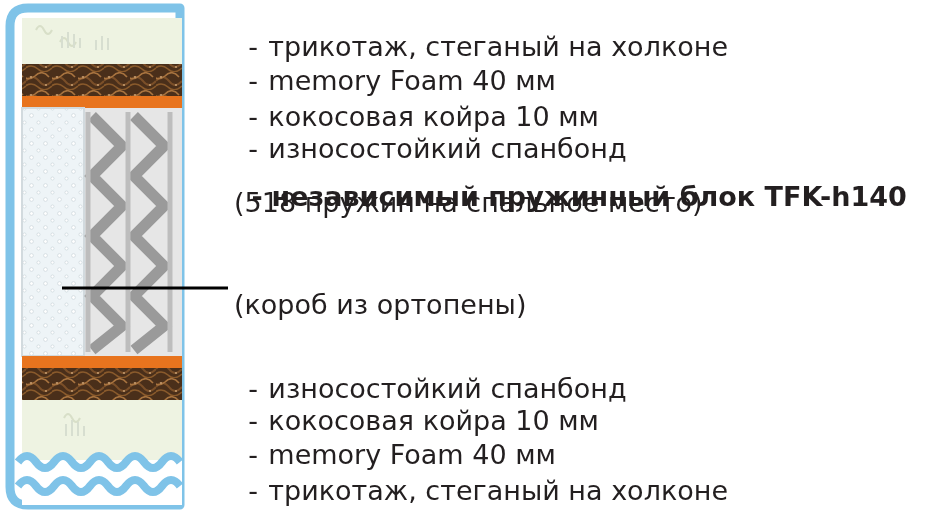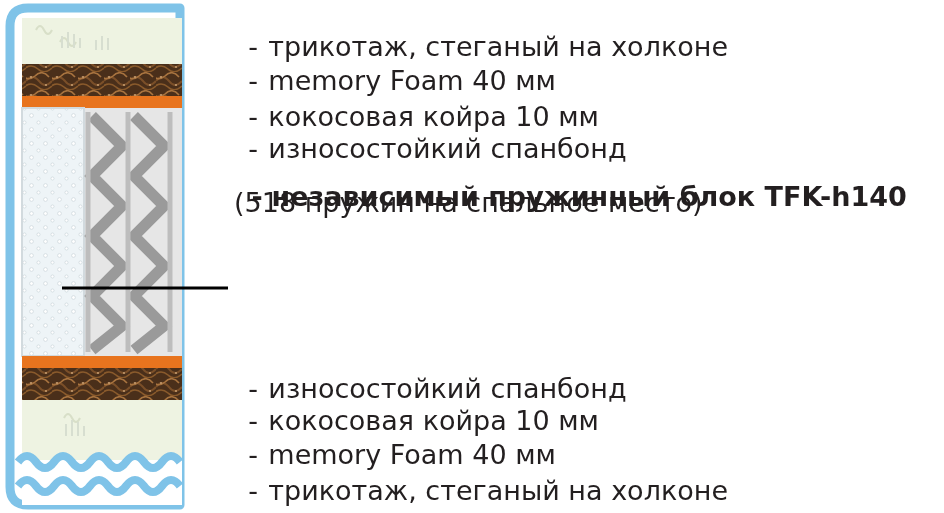--- a/index.html
+++ b/index.html
@@ -127,20 +127,21 @@
   </div>
   <div class="callout" style="left:214px; top:104px;">
     <span class="dash">-</span><span>износостойкий спанбонд</span>
   </div>
 
   <div class="callout" style="left:214px; top:152px;font-weight:bold;">
     <span class="dash">-</span><span>независимый пружинный блок TFK-h140</span>
   </div>
   <div class="callout" style="left:234px; top:188px;text-align:center;">(518 пружин на спальное место)</div>
 
+  <div class="callout" style="left:234px; top:290px;">(короб из ортопены)</div>
 
   <div class="callout" style="left:214px; top:344px;">
     <span class="dash">-</span><span>износостойкий спанбонд</span>
   </div>
   <div class="callout" style="left:214px; top:376px;">
     <span class="dash">-</span><span>кокосовая койра 10 мм</span>
   </div>
   <div class="callout" style="left:214px; top:410px;">
     <span class="dash">-</span><span>memory Foam 40 мм</span>
   </div>

